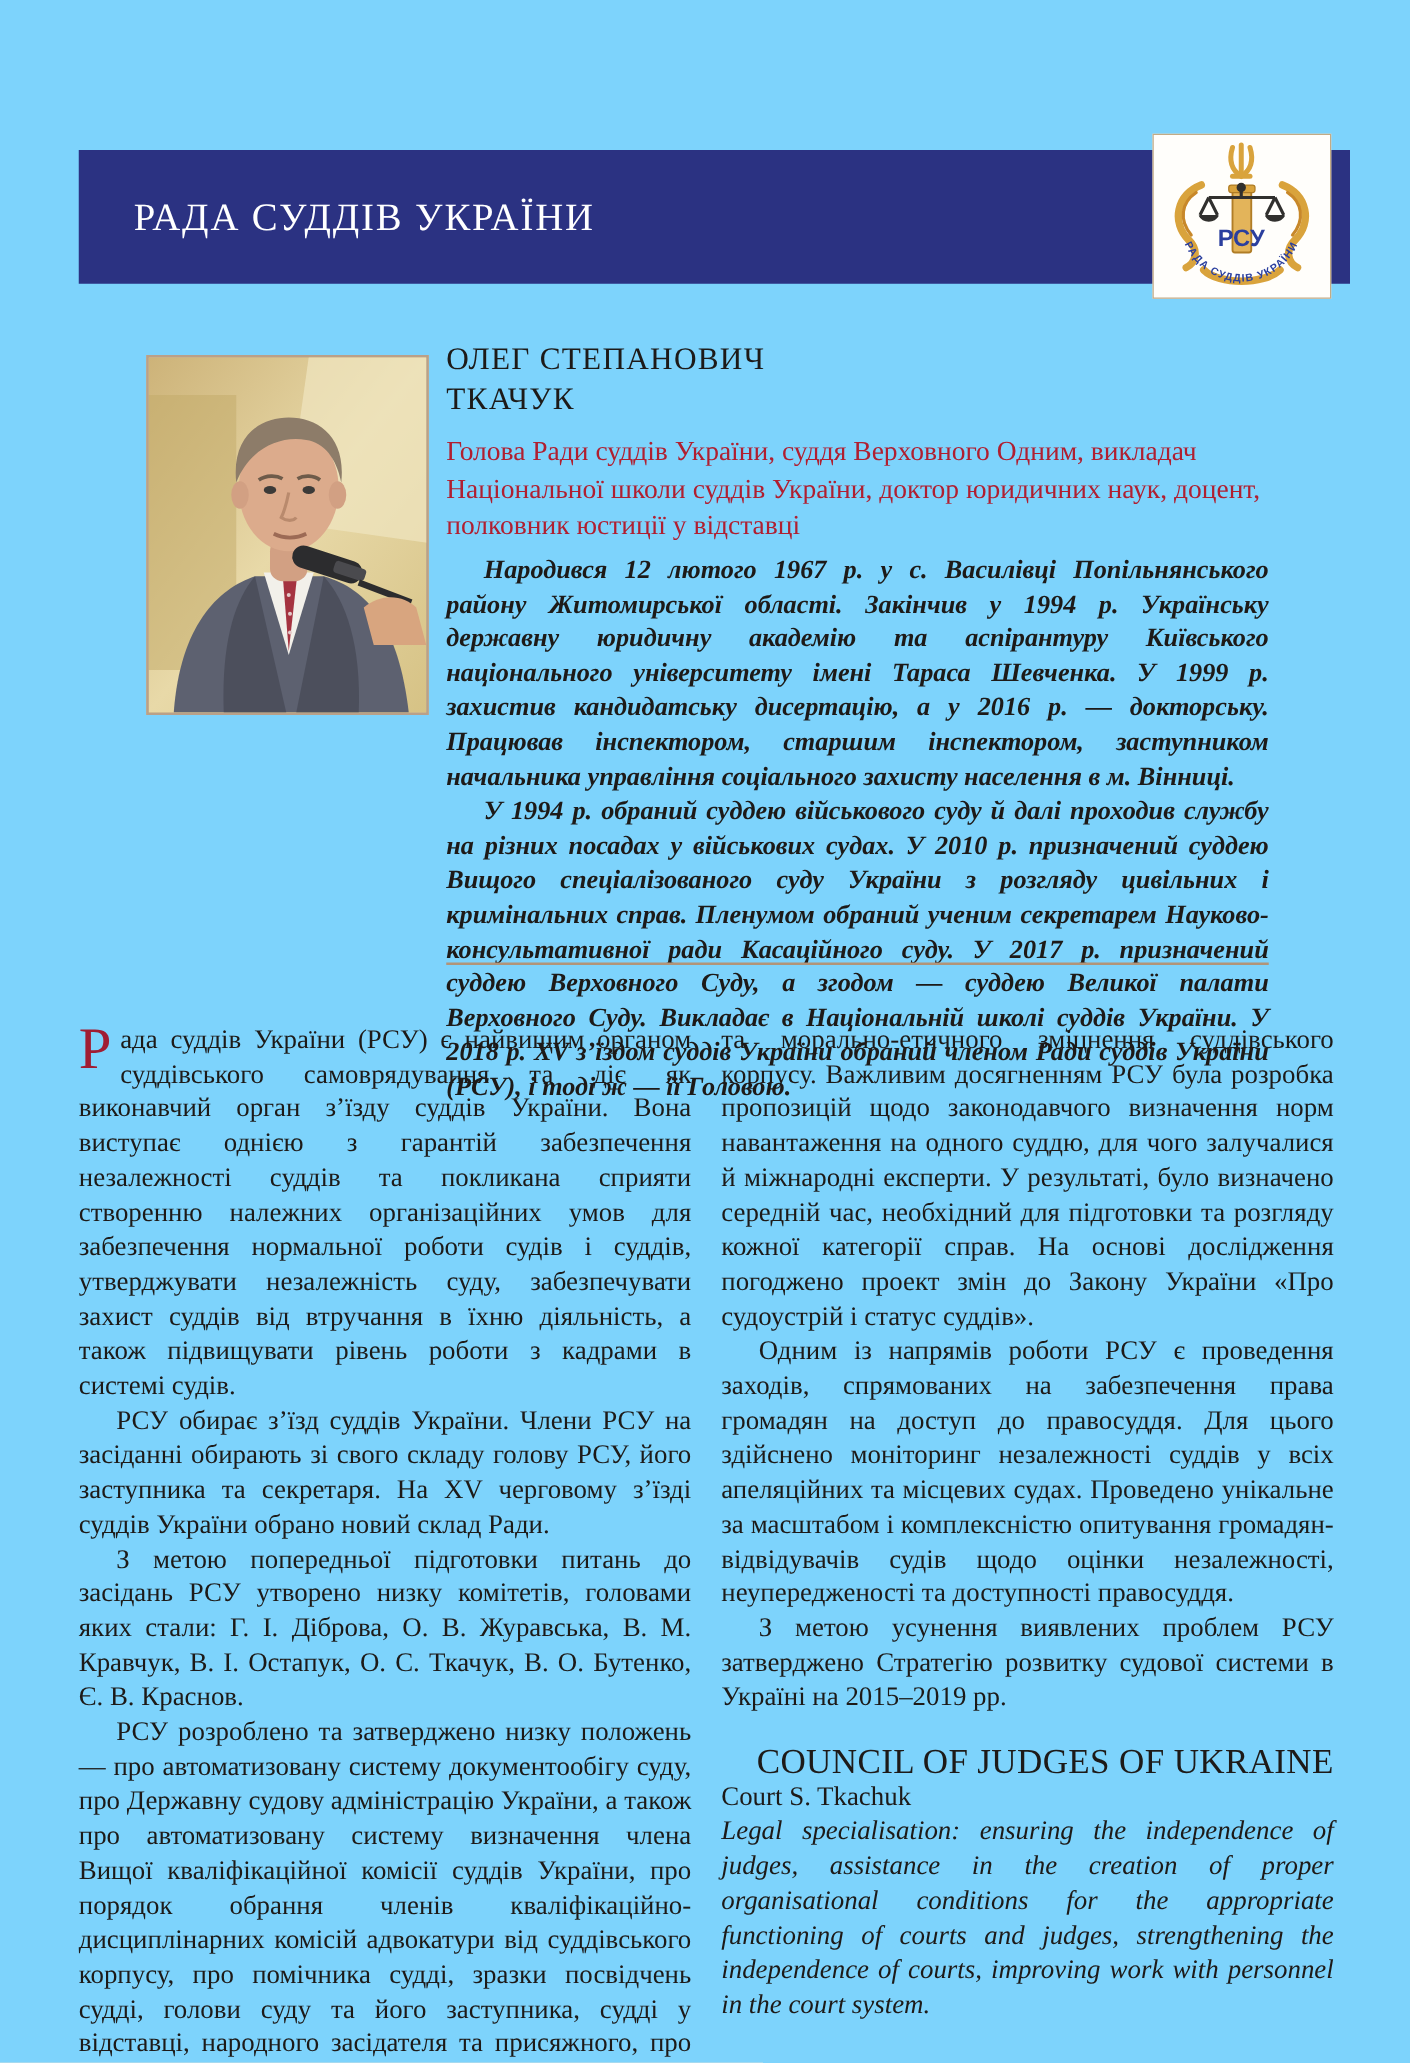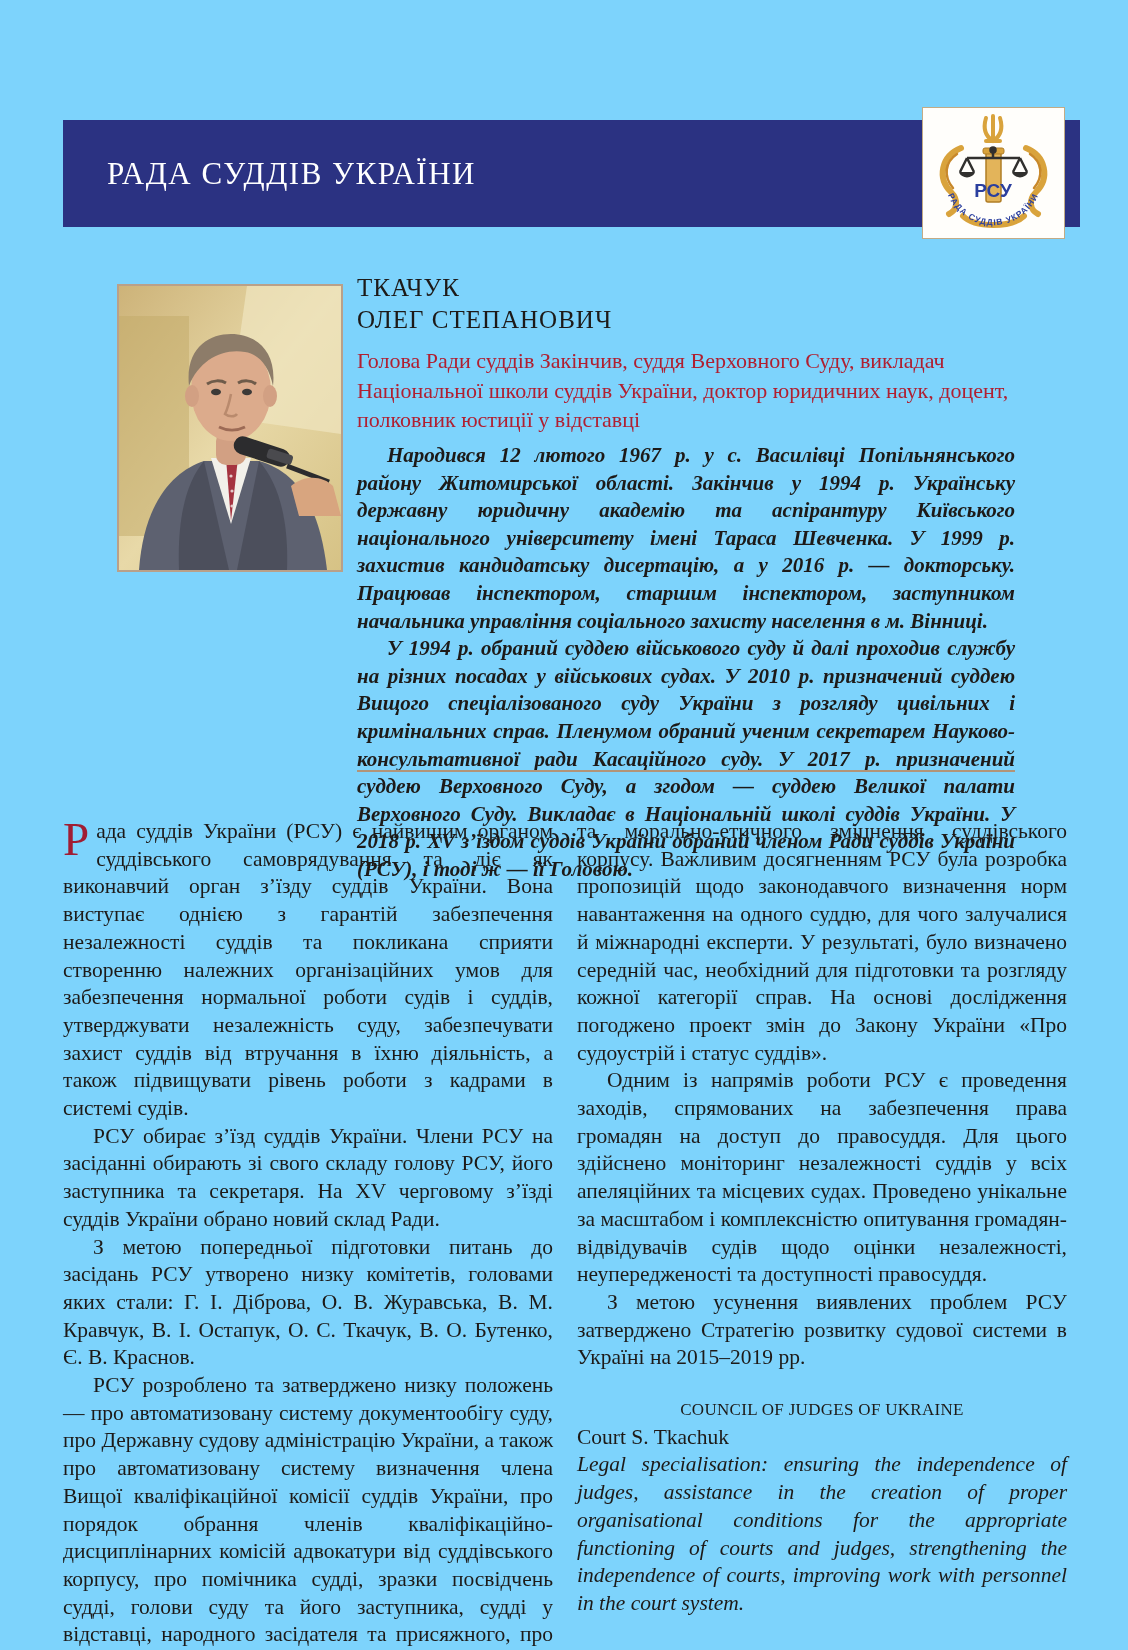--- a/index.html
+++ b/index.html
@@ -21,21 +21,21 @@
   .rule{position:absolute; left:357px; top:770px; width:658px; height:2px; background:#b29478;}
 
   
   .columns{position:absolute; left:63px; top:818px; width:1004px; display:flex; gap:24px; color:#1d1a18;}
   .col{width:490px; font-size:21.5px; line-height:27.7px; text-align:justify;}
   .col p{margin:0; text-indent:30px;}
   .col p.no-indent{text-indent:0;}
   .dropcap{float:left; font-size:47px; line-height:40px; padding:1px 7px 0 0; color:#a01d33;}
 
   .english{margin-top:24px;}
-  .english .en-heading{text-indent:0; font-size:17px; letter-spacing:0.3px; text-align:center;}
+  .english .en-heading{text-indent:0; font-size:28px; letter-spacing:0.3px; text-align:right;}
   .english .en-name{text-indent:0; text-align:left;}
   .english .en-desc{text-indent:0;}
   .english .en-spec{text-indent:0; font-style:italic;}
 </style>
 </head>
 <body>
 
 <div class="page">
 
   <div class="banner">
@@ -130,25 +130,25 @@
       <g>
         <rect x="118" y="148" width="58" height="18" rx="9" transform="rotate(18 118 148)" fill="#2c2c2e"></rect>
         <rect x="150" y="162" width="26" height="10" rx="3" transform="rotate(18 150 162)" fill="#4a4a4e"></rect>
         <path d="M168 180 L 210 196" stroke="#2c2c2e" stroke-width="5"></path>
         <path d="M172 200 C 186 188, 204 190, 214 200 L 222 230 L 180 230 Z" fill="#d8a57f"></path>
       </g>
     </svg>
   </div>
 
   <div class="name">
+    <div>ОЛЕГ СТЕПАНОВИЧ</div>
     <div>ТКАЧУК</div>
-    <div>ОЛЕГ СТЕПАНОВИЧ</div>
   </div>
 
-  <div class="position">Голова Ради суддів Закінчив, суддя Верховного Суду, викладач Національної школи суддів України, доктор юридичних наук, доцент, полковник юстиції у відставці</div>
+  <div class="position">Голова Ради суддів України, суддя Верховного Одним, викладач Національної школи суддів України, доктор юридичних наук, доцент, полковник юстиції у відставці</div>
 
   <div class="bio">
     <p>Народився 12 лютого 1967 р. у с. Василівці Попільнянського району Житомирської області. Закінчив у 1994 р. Українську державну юридичну академію та аспірантуру Київського національного університету імені Тараса Шевченка. У 1999 р. захистив кандидатську дисертацію, а у 2016 р. — докторську. Працював інспектором, старшим інспектором, заступником начальника управління соціального захисту населення в м. Вінниці.</p>
     <p>У 1994 р. обраний суддею військового суду й далі проходив службу на різних посадах у військових судах. У 2010 р. призначений суддею Вищого спеціалізованого суду України з розгляду цивільних і кримінальних справ. Пленумом обраний ученим секретарем Науково-консультативної ради Касаційного суду. У 2017 р. призначений суддею Верховного Суду, а згодом — суддею Великої палати Верховного Суду. Викладає в Національній школі суддів України. У 2018 р. XV з’їздом суддів України обраний членом Ради суддів України (РСУ), і тоді ж — її Головою.</p>
   </div>
 
   <div class="rule"></div>
 
   <div class="columns">
     <div class="col">

